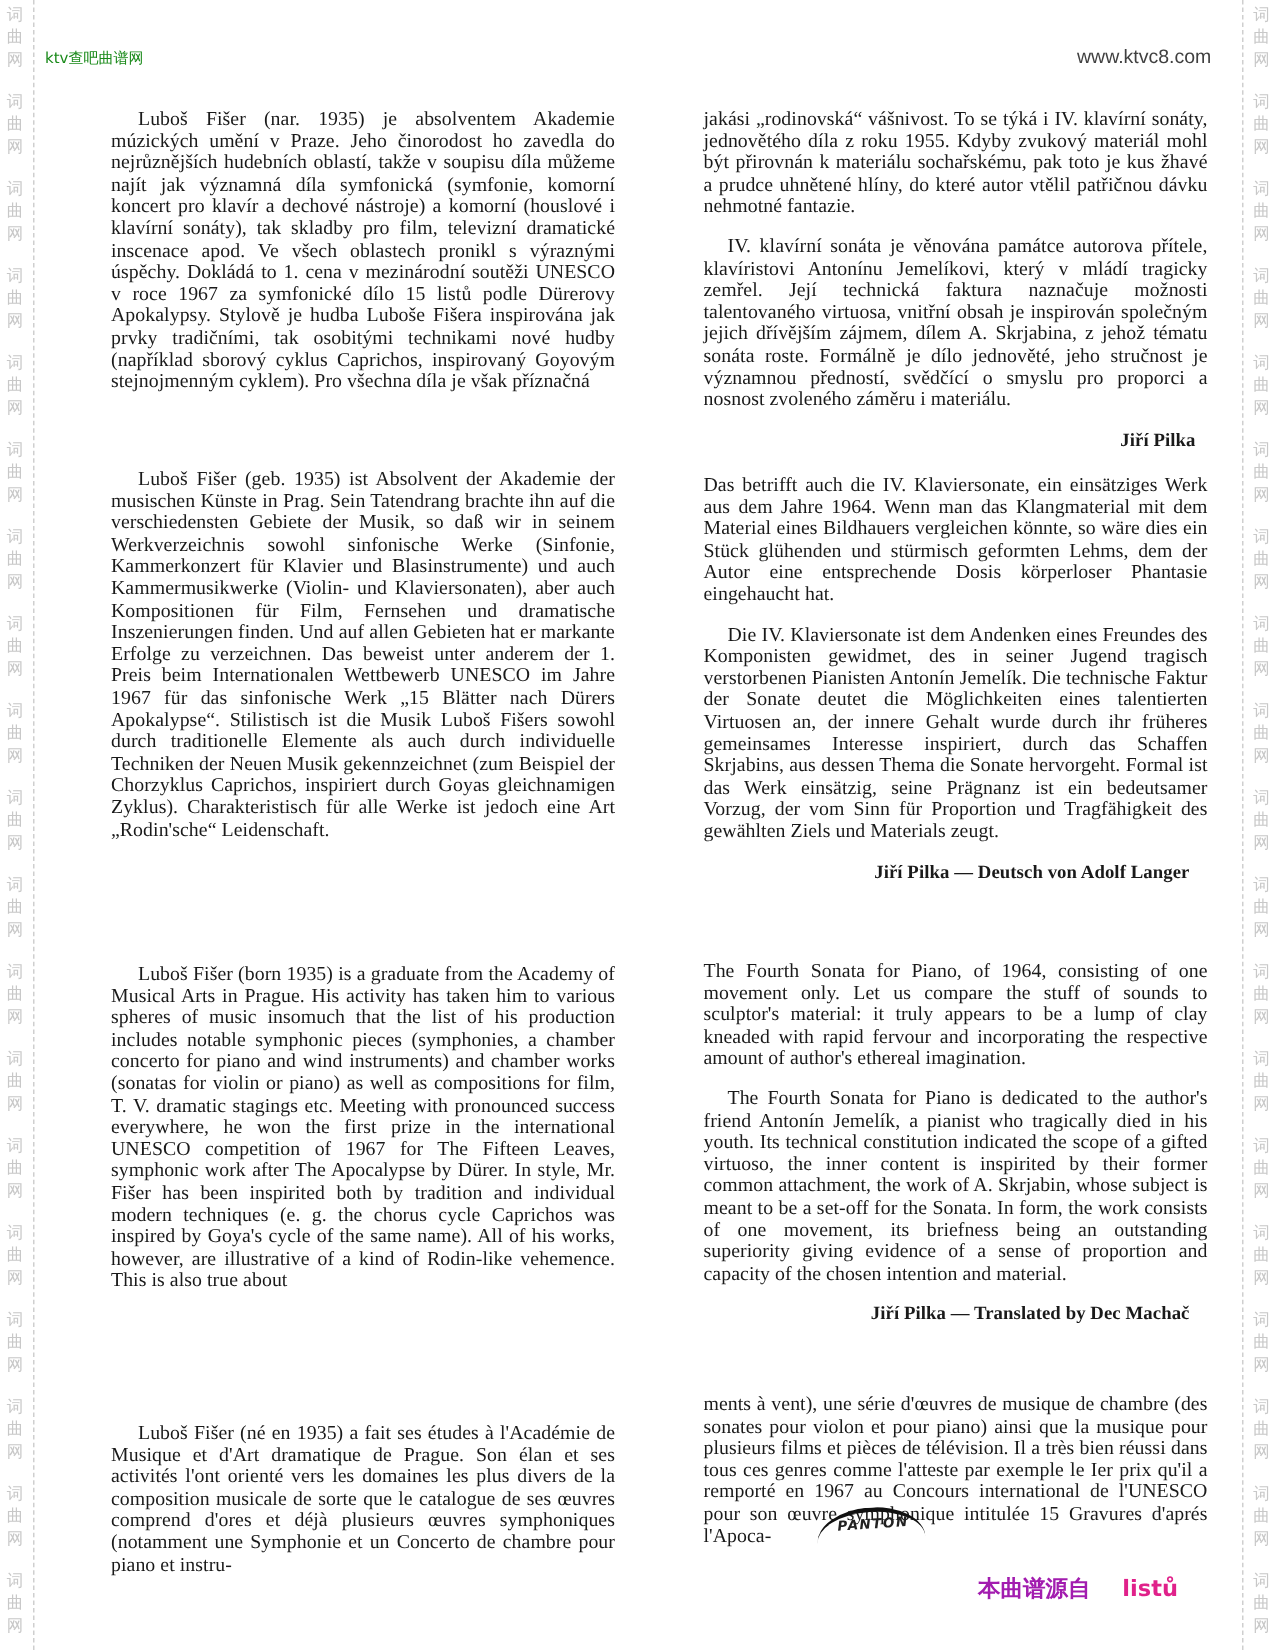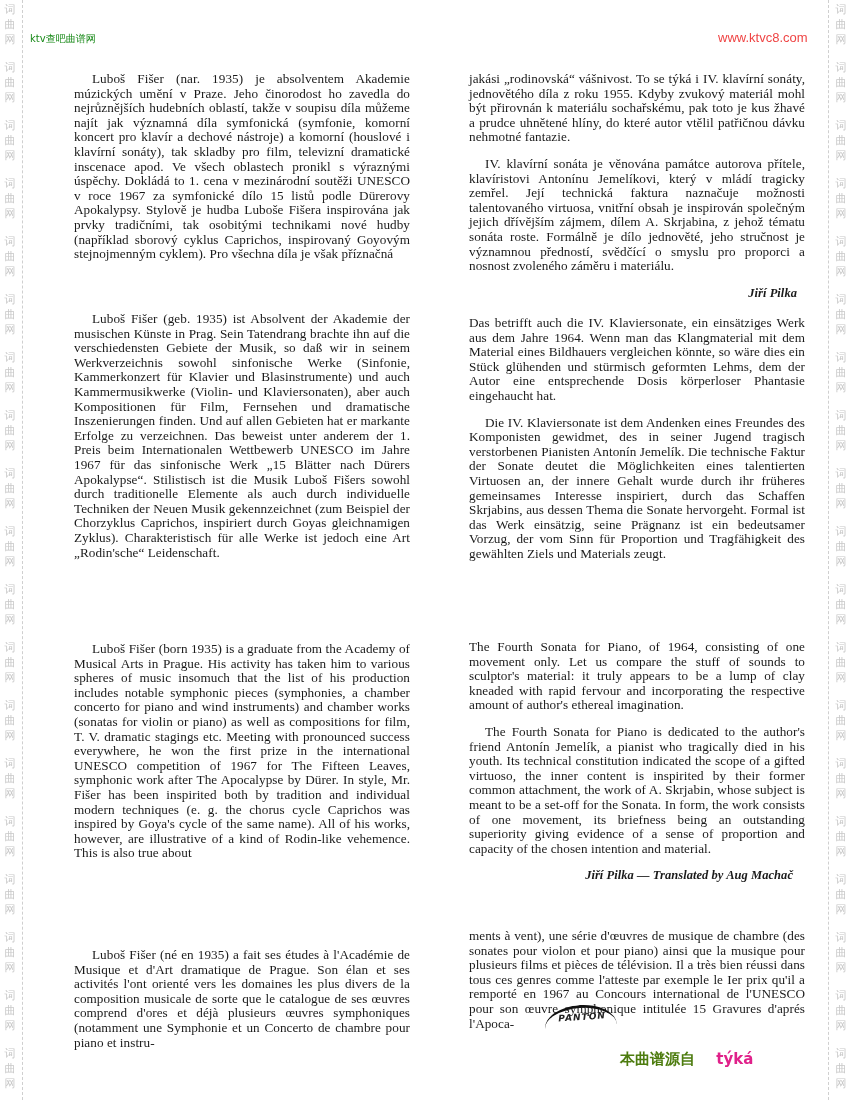--- a/index.html
+++ b/index.html
@@ -23,34 +23,34 @@
   }
   .dash-line.left { left: 22px; }
   .dash-line.right { left: 828px; }
 
   .wm-left {
     position: absolute; left: 30px; top: 3px;
     font-family: "DejaVu Sans", sans-serif; font-size: 10px; color: #1a8a1a;
   }
   .wm-right {
     position: absolute; left: 718px; top: 30px;
-    font-family: "Liberation Sans", sans-serif; font-size: 13px; color: #ef4444;
+    font-family: "Liberation Sans", sans-serif; font-size: 13px; color: #404040;
   }
   .wm-left { top: 32px; }
 
   .col {
     position: absolute; width: 360px;
     font-size: 13.2px; line-height: 14.6px; text-align: justify;
     letter-spacing: 0.05px;
   }
   .col p { margin: 12px; text-indent: 0; }
   .col p.ind { text-indent: 16px; }
   .col p.first { text-indent: 18px; }
   .sig {
-    text-align: right; font-style: italic; font-weight: bold;
+    text-align: right; font-weight: bold;
     font-size: 12.5px; margin-top: 6px; padding-right: 20px;
   }
   .sig.long { padding-right: 24px; }
 
   .c1 { left: 62px; }
   .c2 { left: 457px; }
 
   .cz1 { top: 60px; }
   .cz2 { top: 60px; }
   .de1 { top: 300px; }
@@ -68,21 +68,21 @@
   .stamp span {
     position: absolute; top: 4px; left: 14px;
     font-family: "DejaVu Sans", sans-serif; font-size: 9px; font-weight: bold; color: #222;
     letter-spacing: 1px; font-style: italic;
   }
 
   .source {
     position: absolute; left: 620px; top: 1050px;
     font-family: "DejaVu Sans", sans-serif; font-weight: bold; font-size: 15px;
   }
-  .source .lbl { color: #4d7c0f; margin-right: 16px; }
+  .source .lbl { color: #a21caf; margin-right: 16px; margin-left: 32px; }
   .source .site { color: #e0218a; }
 </style>
 </head>
 <body>
 
 <div class="side-strip left" id="leftStrip">
     <div class="grp">
       <span>词</span>
       <span>曲</span>
       <span>网</span>
@@ -289,38 +289,39 @@
   <p class="ind">IV. klavírní sonáta je věnována památce autorova přítele, klavíristovi Antonínu Jemelíkovi, který v mládí tragicky zemřel. Její technická faktura naznačuje možnosti talentovaného virtuosa, vnitřní obsah je inspirován společným jejich dřívějším zájmem, dílem A. Skrjabina, z jehož tématu sonáta roste. Formálně je dílo jednověté, jeho stručnost je významnou předností, svědčící o smyslu pro proporci a nosnost zvoleného záměru i materiálu.</p>
   <div class="sig">Jiří Pilka</div>
 </div>
 
 <div class="col c1 de1">
   <p class="first">Luboš Fišer (geb. 1935) ist Absolvent der Akademie der musischen Künste in Prag. Sein Tatendrang brachte ihn auf die verschiedensten Gebiete der Musik, so daß wir in seinem Werkverzeichnis sowohl sinfonische Werke (Sinfonie, Kammerkonzert für Klavier und Blasinstrumente) und auch Kammermusikwerke (Violin- und Klaviersonaten), aber auch Kompositionen für Film, Fernsehen und dramatische Inszenierungen finden. Und auf allen Gebieten hat er markante Erfolge zu verzeichnen. Das beweist unter anderem der 1. Preis beim Internationalen Wettbewerb UNESCO im Jahre 1967 für das sinfonische Werk „15 Blätter nach Dürers Apokalypse“. Stilistisch ist die Musik Luboš Fišers sowohl durch traditionelle Elemente als auch durch individuelle Techniken der Neuen Musik gekennzeichnet (zum Beispiel der Chorzyklus Caprichos, inspiriert durch Goyas gleichnamigen Zyklus). Charakteristisch für alle Werke ist jedoch eine Art „Rodin'sche“ Leidenschaft.</p>
 </div>
 <div class="col c2 de2">
   <p>Das betrifft auch die IV. Klaviersonate, ein einsätziges Werk aus dem Jahre 1964. Wenn man das Klangmaterial mit dem Material eines Bildhauers vergleichen könnte, so wäre dies ein Stück glühenden und stürmisch geformten Lehms, dem der Autor eine entsprechende Dosis körperloser Phantasie eingehaucht hat.</p>
   <p class="ind">Die IV. Klaviersonate ist dem Andenken eines Freundes des Komponisten gewidmet, des in seiner Jugend tragisch verstorbenen Pianisten Antonín Jemelík. Die technische Faktur der Sonate deutet die Möglichkeiten eines talentierten Virtuosen an, der innere Gehalt wurde durch ihr früheres gemeinsames Interesse inspiriert, durch das Schaffen Skrjabins, aus dessen Thema die Sonate hervorgeht. Formal ist das Werk einsätzig, seine Prägnanz ist ein bedeutsamer Vorzug, der vom Sinn für Proportion und Tragfähigkeit des gewählten Ziels und Materials zeugt.</p>
+  <div class="sig long">Jiří Pilka — Deutsch von Adolf Langer</div>
 </div>
 
 <div class="col c1 en1">
   <p class="first">Luboš Fišer (born 1935) is a graduate from the Academy of Musical Arts in Prague. His activity has taken him to various spheres of music insomuch that the list of his production includes notable symphonic pieces (symphonies, a chamber concerto for piano and wind instruments) and chamber works (sonatas for violin or piano) as well as compositions for film, T. V. dramatic stagings etc. Meeting with pronounced success everywhere, he won the first prize in the international UNESCO competition of 1967 for The Fifteen Leaves, symphonic work after The Apocalypse by Dürer. In style, Mr. Fišer has been inspirited both by tradition and individual modern techniques (e. g. the chorus cycle Caprichos was inspired by Goya's cycle of the same name). All of his works, however, are illustrative of a kind of Rodin-like vehemence. This is also true about</p>
 </div>
 <div class="col c2 en2">
   <p>The Fourth Sonata for Piano, of 1964, consisting of one movement only. Let us compare the stuff of sounds to sculptor's material: it truly appears to be a lump of clay kneaded with rapid fervour and incorporating the respective amount of author's ethereal imagination.</p>
   <p class="ind">The Fourth Sonata for Piano is dedicated to the author's friend Antonín Jemelík, a pianist who tragically died in his youth. Its technical constitution indicated the scope of a gifted virtuoso, the inner content is inspirited by their former common attachment, the work of A. Skrjabin, whose subject is meant to be a set-off for the Sonata. In form, the work consists of one movement, its briefness being an outstanding superiority giving evidence of a sense of proportion and capacity of the chosen intention and material.</p>
-  <div class="sig long">Jiří Pilka — Translated by Aug Machač</div>
+  <div class="sig long">Jiří Pilka — Translated by Dec Machač</div>
 </div>
 
 <div class="col c1 fr1">
   <p class="first">Luboš Fišer (né en 1935) a fait ses études à l'Académie de Musique et d'Art dramatique de Prague. Son élan et ses activités l'ont orienté vers les domaines les plus divers de la composition musicale de sorte que le catalogue de ses œuvres comprend d'ores et déjà plusieurs œuvres symphoniques (notamment une Symphonie et un Concerto de chambre pour piano et instru-</p>
 </div>
 <div class="col c2 fr2">
   <p>ments à vent), une série d'œuvres de musique de chambre (des sonates pour violon et pour piano) ainsi que la musique pour plusieurs films et pièces de télévision. Il a très bien réussi dans tous ces genres comme l'atteste par exemple le Ier prix qu'il a remporté en 1967 au Concours international de l'UNESCO pour son œuvre symphonique intitulée 15 Gravures d'aprés l'Apoca-</p>
 </div>
 
 <div class="stamp">
   <span>PANTON</span>
 </div>
 
 <div class="source">
   <span class="lbl">本曲谱源自</span>
-  <span class="site">týká</span>
+  <span class="site">listů</span>
 </div>
 
 </body></html>

